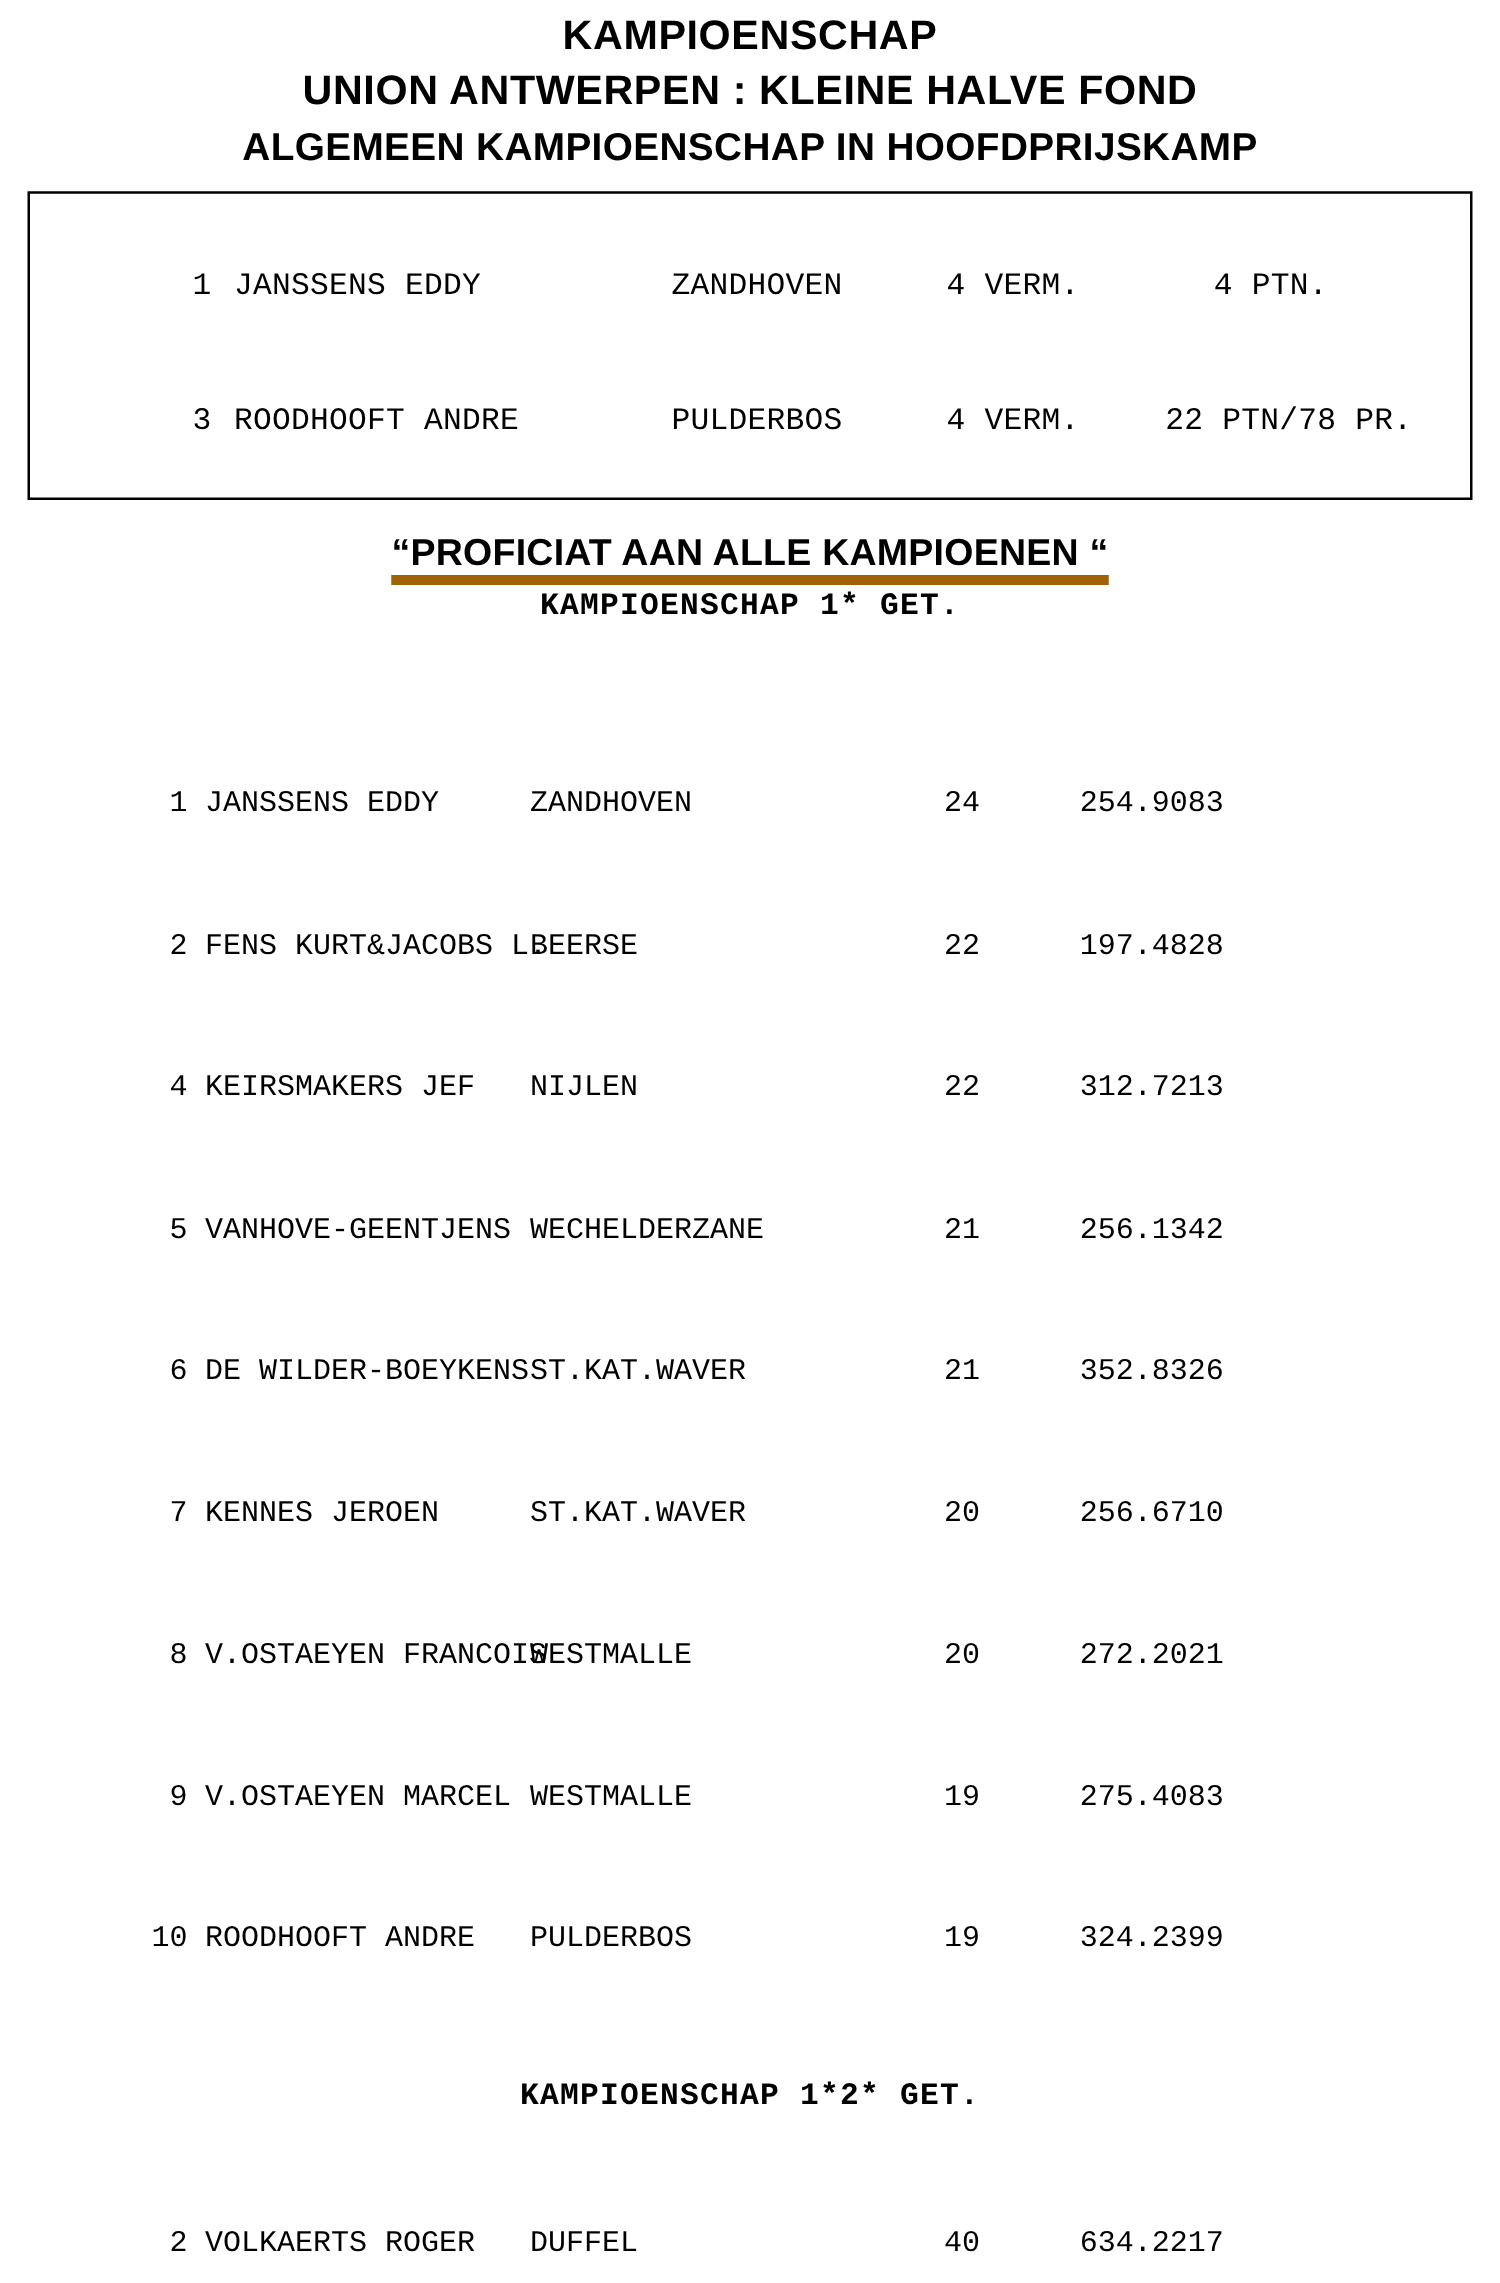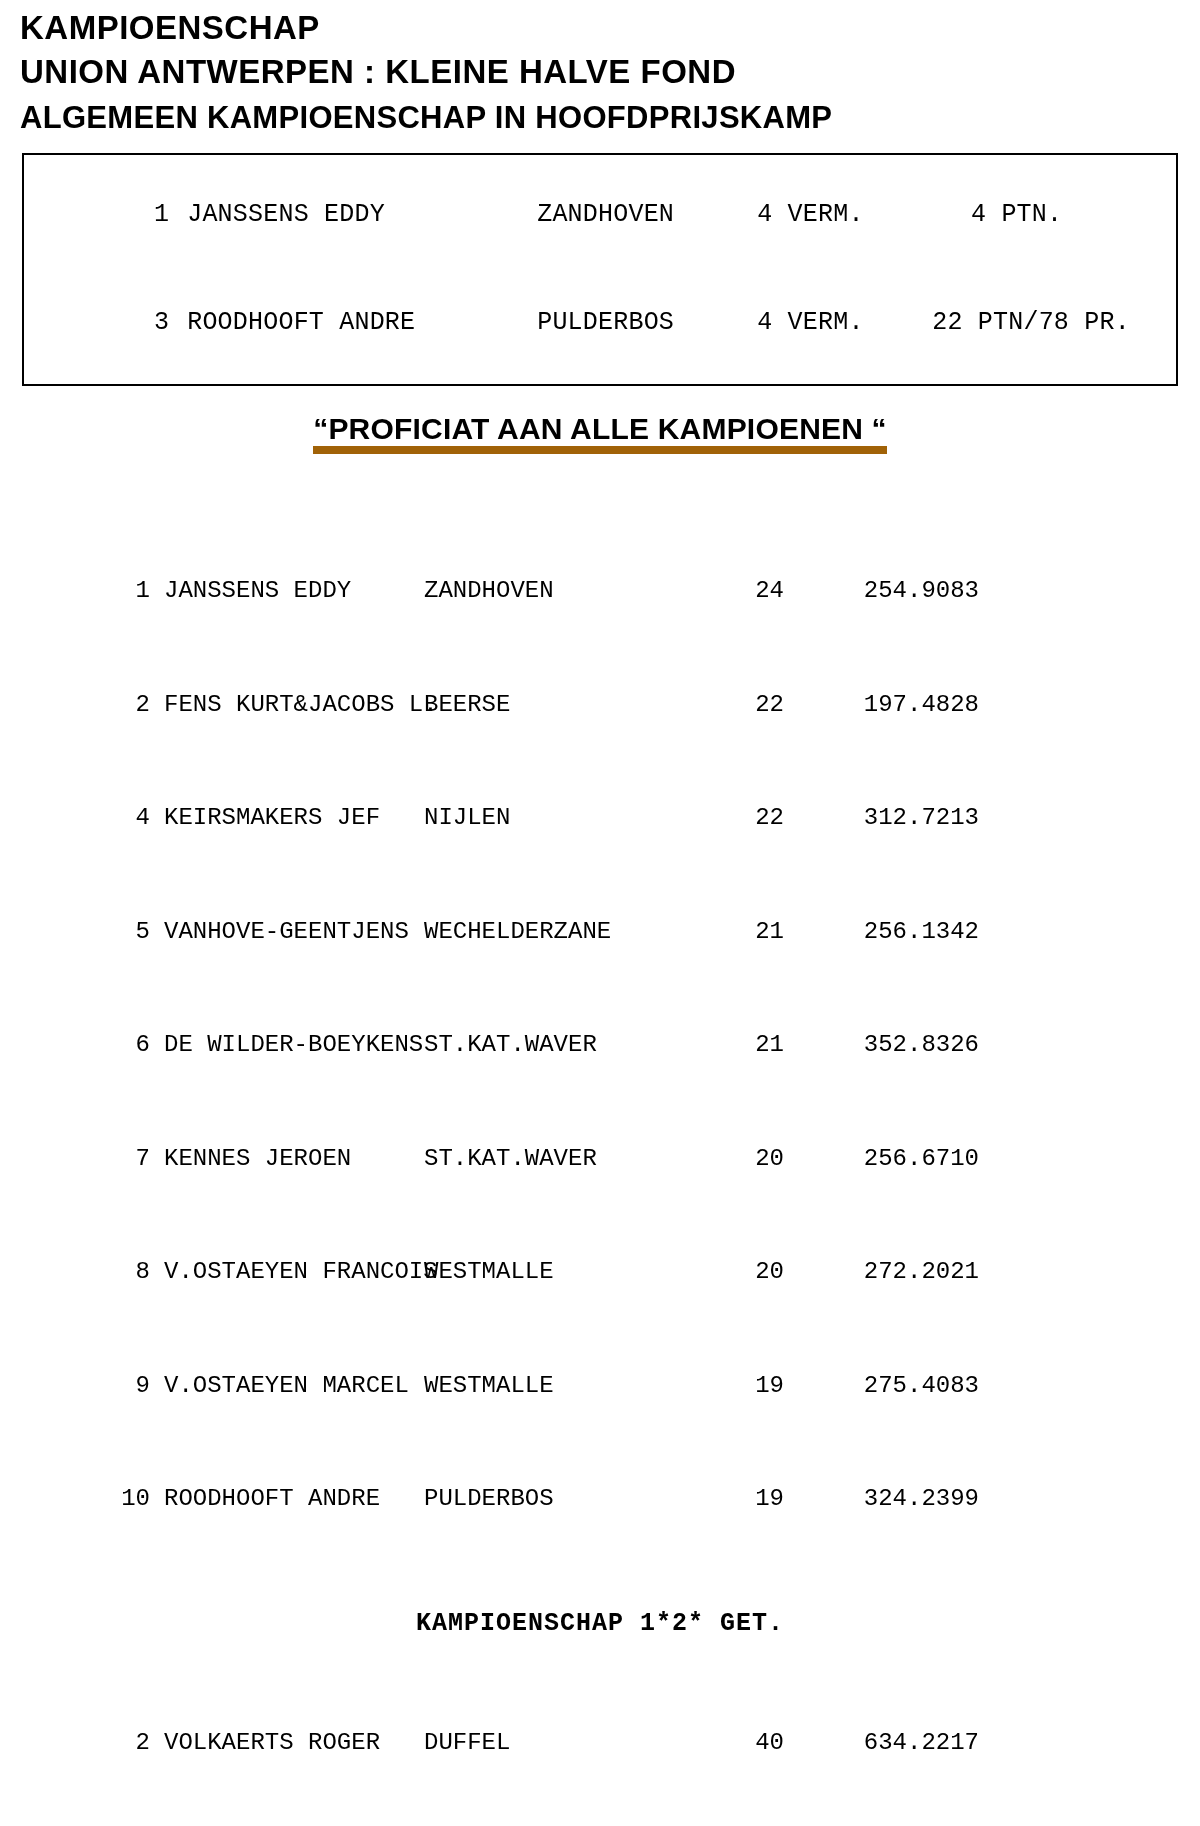--- a/index.html
+++ b/index.html
@@ -12,21 +12,21 @@
     min-height: 1826px;
     font-family: "Liberation Sans", sans-serif;
     color: #000000;
   }
   .page {
     width: 1200px;
     box-sizing: border-box;
     padding: 6px 20px 0 20px;
   }
   .title-block {
-    text-align: left;
+    text-align: center;
     font-family: "Liberation Sans", sans-serif;
     font-weight: bold;
   }
   .title-line-1 {
     font-size: 33px;
     line-height: 43px;
     letter-spacing: 0.5px;
   }
   .title-line-2 {
     font-size: 33px;
@@ -34,21 +34,21 @@
     letter-spacing: 0.5px;
   }
   .title-line-3 {
     font-size: 31px;
     line-height: 46px;
     letter-spacing: 0.3px;
   }
   .podium-box {
     border: 2px solid #000;
     margin: 12px 2px 0 2px;
-    padding: 6px 0 7px 0;
+    padding: 20px 0 7px 0;
   }
   .podium-row {
     font-family: "Liberation Mono", monospace;
     font-size: 25px;
     line-height: 36px;
     white-space: pre;
     padding-left: 14px;
     letter-spacing: 0.2px;
   }
   .pd-rank {
@@ -153,20 +153,21 @@
     <div class="podium-row">
       <span class="pd-rank">3</span><span class="pd-name">ROODHOOFT ANDRE</span><span class="pd-club">PULDERBOS</span><span class="pd-verm">4 VERM.</span><span class="pd-pts">22 PTN/78 PR.</span>
     </div>
   </div>
 
   <div class="proficiat">
     <span>“PROFICIAT AAN ALLE KAMPIOENEN “</span>
   </div>
 
   <div class="section gap-sm">
+    <div class="section-title">KAMPIOENSCHAP 1* GET.</div>
     <div class="rows gap-lg">
       <div class="row"><span class="r-rank">1</span><span class="r-name">JANSSENS EDDY</span><span class="r-club">ZANDHOVEN</span><span class="r-count">24</span><span class="r-coef">254.9083</span></div>
       <div class="row"><span class="r-rank">2</span><span class="r-name">FENS KURT&amp;JACOBS L.</span><span class="r-club">BEERSE</span><span class="r-count">22</span><span class="r-coef">197.4828</span></div>
       <div class="row"><span class="r-rank">4</span><span class="r-name">KEIRSMAKERS JEF</span><span class="r-club">NIJLEN</span><span class="r-count">22</span><span class="r-coef">312.7213</span></div>
       <div class="row"><span class="r-rank">5</span><span class="r-name">VANHOVE-GEENTJENS</span><span class="r-club">WECHELDERZANE</span><span class="r-count">21</span><span class="r-coef">256.1342</span></div>
       <div class="row"><span class="r-rank">6</span><span class="r-name">DE WILDER-BOEYKENS</span><span class="r-club">ST.KAT.WAVER</span><span class="r-count">21</span><span class="r-coef">352.8326</span></div>
       <div class="row"><span class="r-rank">7</span><span class="r-name">KENNES JEROEN</span><span class="r-club">ST.KAT.WAVER</span><span class="r-count">20</span><span class="r-coef">256.6710</span></div>
       <div class="row"><span class="r-rank">8</span><span class="r-name">V.OSTAEYEN FRANCOIS</span><span class="r-club">WESTMALLE</span><span class="r-count">20</span><span class="r-coef">272.2021</span></div>
       <div class="row"><span class="r-rank">9</span><span class="r-name">V.OSTAEYEN MARCEL</span><span class="r-club">WESTMALLE</span><span class="r-count">19</span><span class="r-coef">275.4083</span></div>
       <div class="row"><span class="r-rank">10</span><span class="r-name">ROODHOOFT ANDRE</span><span class="r-club">PULDERBOS</span><span class="r-count">19</span><span class="r-coef">324.2399</span></div>

